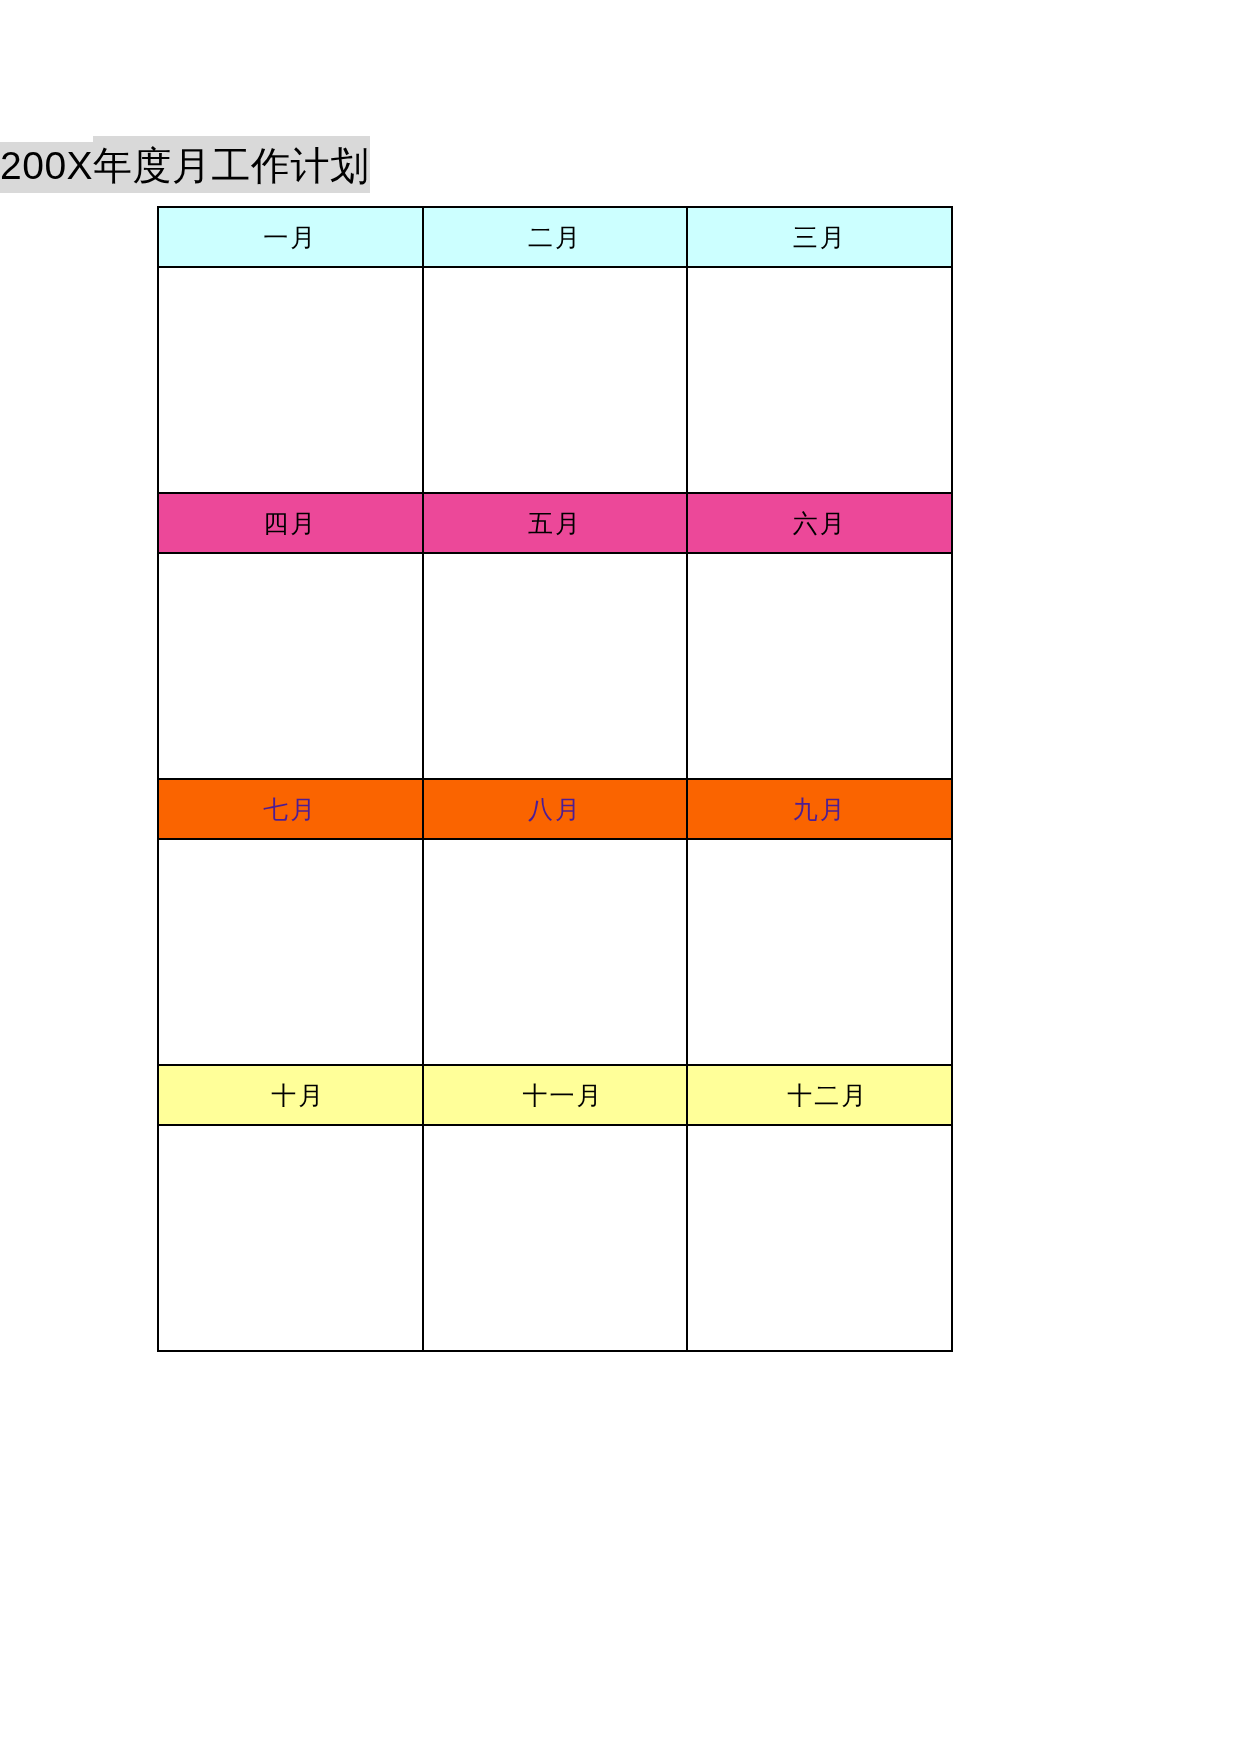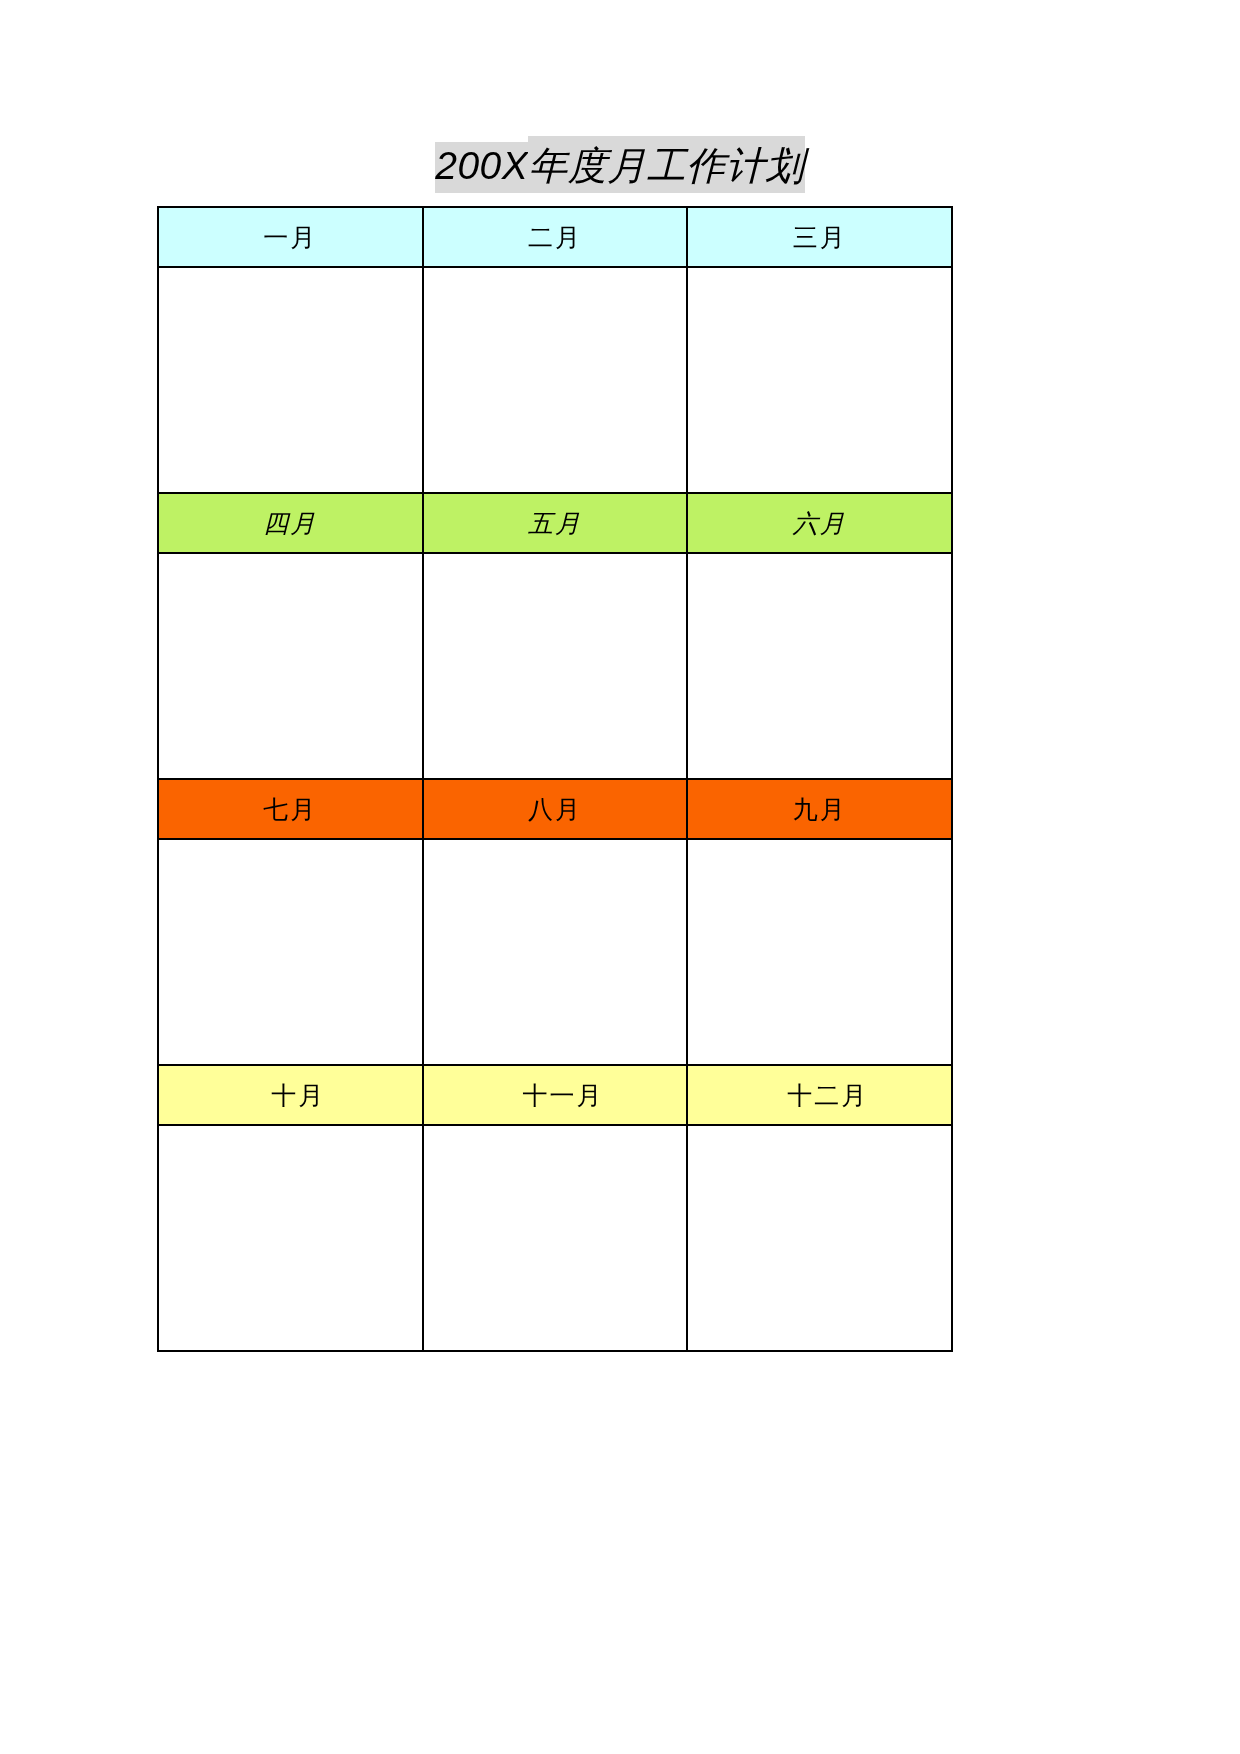--- a/index.html
+++ b/index.html
@@ -24,23 +24,21 @@
     height: 1754px;
     background: #ffffff;
   }
 
   
   .title-wrap {
     position: absolute;
     left: 0;
     top: 146px;
     width: 1240px;
-    text-align: center;
     line-height: 1;
-    font-style: italic;
   }
   .doc-title {
     display: inline-block;
     font-size: 39px;
     font-weight: 400;
     letter-spacing: 0.5px;
     white-space: nowrap;
     color: #000000;
   }
   .doc-title .hl-a {
@@ -70,22 +68,22 @@
     vertical-align: middle;
     font-size: 25px;
     font-weight: 400;
     letter-spacing: 2px;
   }
 
   tr.month-head td { height: 58px; margin-top: 32px; }
   tr.note-row td    { height: 224px; background: #ffffff; }
 
   tr.q1 td { background: #ccffff; color: #000000; }
-  tr.q2 td { background: #bef264; color: #000000; font-style: italic; }
-  tr.q3 td { background: #fa6400; color: #000000; }
+  tr.q2 td { background: #ec4899; color: #000000; }
+  tr.q3 td { background: #fa6400; color: #4c1d95; }
   tr.q4 td { background: #ffff99; color: #000000; padding-left: 16px; }
 </style>
 </head>
 <body>
 
 <div class="page">
 
   <div class="title-wrap">
     <span class="doc-title"><span class="hl-a">200X</span><span class="hl-b">年度月工作计划</span></span>
   </div>

